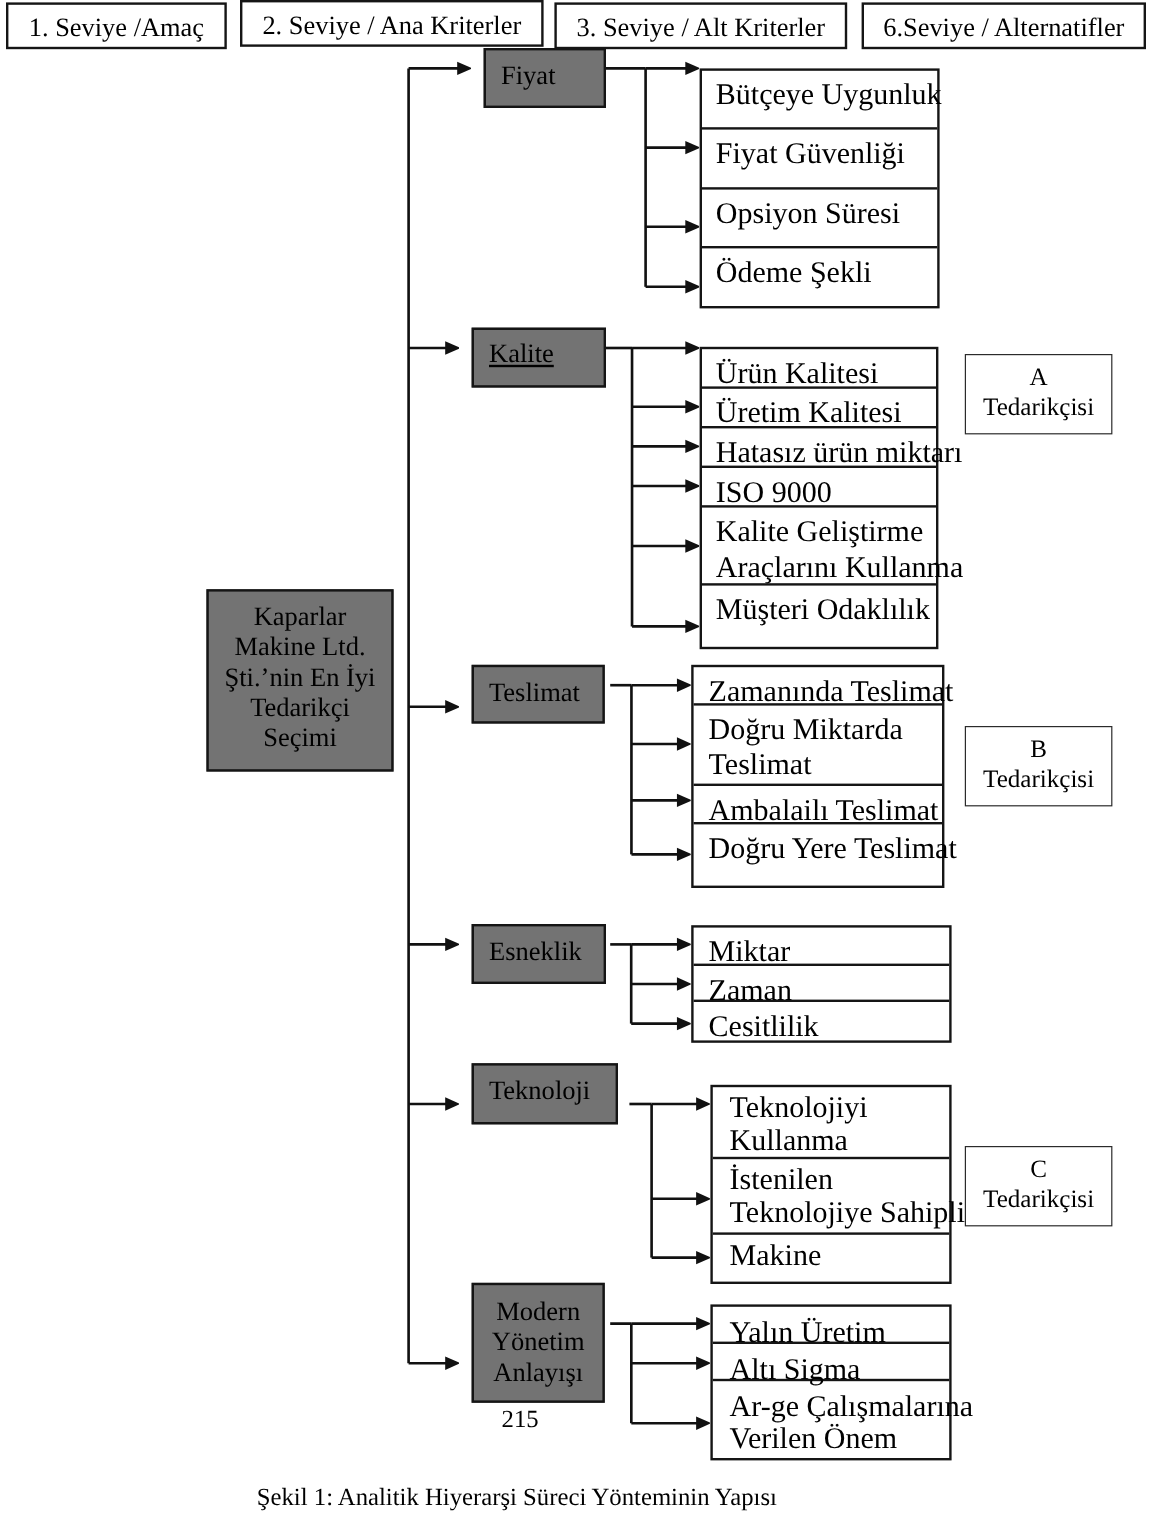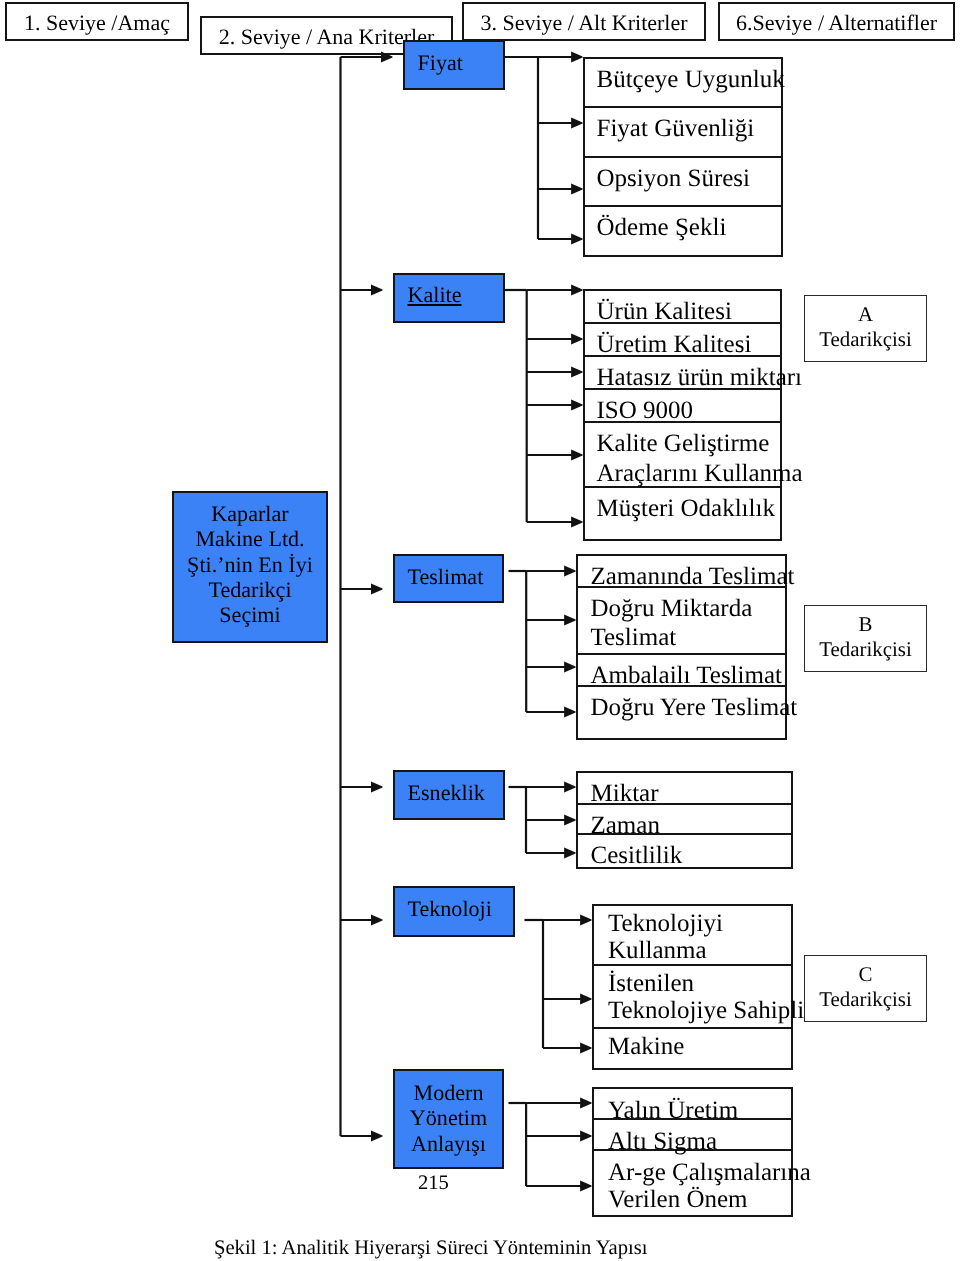--- a/index.html
+++ b/index.html
@@ -7,21 +7,21 @@
 body{width:960px;height:1261px;position:relative;overflow:hidden;
      font-family:"Liberation Serif",serif;color:#000;
      -webkit-font-smoothing:antialiased;text-rendering:geometricPrecision;}
 #stage{position:absolute;left:0;top:0;width:960px;height:1261px;}
 #edges{position:absolute;left:0;top:0;width:960px;height:1261px;}
 #edges path{fill:none;stroke:#111;stroke-width:2.2;}
 #edges path.hd{fill:#111;stroke:none;}
 .hdrbox{position:absolute;box-sizing:border-box;border:2px solid #151515;
         display:flex;align-items:center;justify-content:center;
         font-size:22px;line-height:1;white-space:nowrap;padding-top:2px;}
-.nodebox{position:absolute;box-sizing:border-box;border:2px solid #151515;background:#3b82f6;padding-left:43px;}
+.nodebox{position:absolute;box-sizing:border-box;border:2px solid #151515;background:#737373;padding-left:43px;}
 .nodebox .inner{position:absolute;font-size:22.1px;line-height:1.145;white-space:nowrap;}
 .nodebox.ctr .inner{left:0;right:0;text-align:center;}
 .altbox{position:absolute;box-sizing:border-box;border:1.7px solid #2b2b2b;background:#fff;}
 .altbox .inner{position:absolute;left:0;right:0;text-align:center;
                font-size:20.9px;line-height:1.19;white-space:nowrap;}
 .subtable{position:absolute;box-sizing:border-box;border:2px solid #151515;background:#fff;}
 .subrow{box-sizing:border-box;border-bottom:2px solid #151515;position:relative;}
 .subrow:last-child{border-bottom:0;font-family:Liberation Serif, serif;}
 .subrow .lines{position:absolute;font-size:25px;line-height:1.2;white-space:nowrap;}
 .caption{position:absolute;font-size:20.6px;line-height:1;white-space:nowrap;}
@@ -100,21 +100,21 @@
     <path d="M 526.1 1103.0 L 581.6 1103.0"></path>
       <path class="hd" d="M 591.6 1102.5 L 591.6 1103.5 L 580.1 1108.6 L 580.1 1097.4 Z"></path>
     <path d="M 526.1 1136.0 L 581.6 1136.0"></path>
       <path class="hd" d="M 591.6 1135.5 L 591.6 1136.5 L 580.1 1141.6 L 580.1 1130.4 Z"></path>
     <path d="M 526.1 1186.0 L 581.6 1186.0"></path>
       <path class="hd" d="M 591.6 1185.5 L 591.6 1186.5 L 580.1 1191.6 L 580.1 1180.4 Z"></path>
   </svg>
   <div class="hdrbox" style="left:5px;top:2px;width:184px;height:39px;">
       <span>1. Seviye /Amaç</span>
     </div>
-  <div class="hdrbox" style="left:200px;top:16px;width:253px;height:39px;">
+  <div class="hdrbox" style="left:200px;top:0;width:253px;height:39px;">
       <span>2. Seviye / Ana Kriterler</span>
     </div>
   <div class="hdrbox" style="left:462px;top:2px;width:244px;height:39px;">
       <span>3. Seviye / Alt Kriterler</span>
     </div>
   <div class="hdrbox" style="left:718px;top:2px;width:237px;height:39px;">
       <span>6.Seviye / Alternatifler</span>
     </div>
   <div class="nodebox ctr" style="left:172px;top:491px;width:156px;height:152px;">
     <div class="inner" style="top:8px;">

